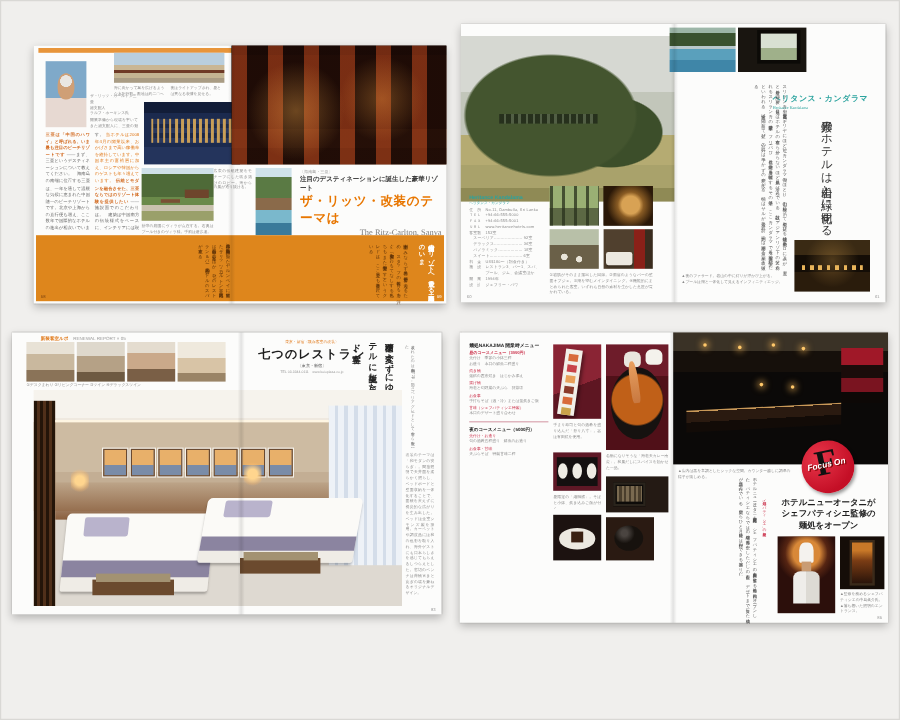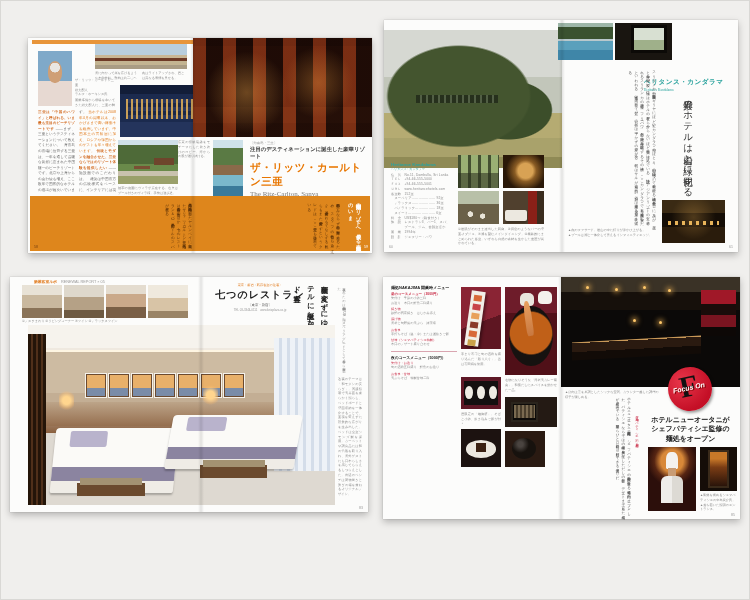--- a/index.html
+++ b/index.html
@@ -126,22 +126,22 @@
   <div class="ph ph-garden" style="left:90px;top:102px;width:60px;height:44px;">
       <div class="roof"></div>
     </div>
   <div class="ab t3 jus" style="left:90px;top:148px;width:60px;height:10px;">熱帯の庭園にヴィラが点在する。右奥はプール付きのヴィラ棟。手前は遊歩道。</div>
   <div class="ph ph-lobby" style="left:165px;top:0;width:179px;height:99px;"></div>
   <div class="ab t3 jus" style="left:150px;top:102px;width:32px;height:24px;">広東の伝統建築をモチーフにした吹き抜けのロビー。海からの風が通り抜ける。</div>
   <div class="ph ph-poolvilla" style="left:185px;top:102px;width:30px;height:56px;"></div>
   <div class="ab" style="left:222px;top:103px;width:118px;">
     <div style="font-size:3.4px;color:#999;">〔海南島・三亜〕</div>
     <div style="font-size:5.4px;font-weight:bold;color:#3a3a3a;margin-top:1px;">注目のデスティネーションに誕生した豪華リゾート</div>
-    <div style="font-size:10.5px;font-weight:bold;color:#e87600;margin-top:1px;letter-spacing:.5px;">ザ・リッツ・カールトン三亜</div>
-    <div class="serif" style="font-size:7px;color:#7a7a7a;margin-top:1px;">The Ritz-Carlton, Sanya</div>
+    <div style="font-size:10.5px;font-weight:bold;color:#e87600;margin-top:1px;letter-spacing:.5px;">ザ・リッツ・改装のテーマは</div>
+    <div class="serif" style="font-size:7px;color:#7a7a7a;margin-top:1px;text-align:right;">The Ritz-Carlton, Sanya</div>
     <div style="font-size:3.2px;color:#9a9a9a;margin-top:2px;">取材・文＝本誌編集部　Photographs by the hotel</div>
   </div>
   <div class="ab orangeband" style="left:2px;top:158px;width:340px;height:55px;">
     <div class="ab vt jus" style="left:12px;top:5px;width:150px;height:45px;font-size:3.6px;line-height:1.6;color:#5a3008;">二〇〇八年四月、海南島・三亜湾に面したヤルンベイに開業したザ・リッツ・カールトン三亜。敷地内には全四五〇室の客室のほか、七つのレストラン＆バー、約二八〇〇平方メートルのスパが点在する。</div>
     <div class="ab vt jus" style="left:170px;top:5px;width:140px;height:45px;font-size:3.6px;line-height:1.6;color:#5a3008;">中国本土のみならず世界の富裕層を迎えるため、スタッフの教育にも力を注ぐ。「紳士淑女をおもてなしする私たちもまた紳士淑女です」というクレドは、ここ三亜でも徹底されている。</div>
     <div class="ab vt" style="right:8px;top:4px;height:46px;font-size:5.2px;font-weight:bold;color:#ffffff;line-height:1.5;">中国屈指のリゾートへ成長する海南島・三亜のいま</div>
     <div class="ab" style="left:4px;bottom:2px;font-size:3.5px;color:#7a4210;">58</div>
     <div class="ab" style="right:2px;bottom:2px;font-size:3.5px;color:#fff;">59</div>
   </div>
   <div class="gutter" style="left:162px;"></div>

